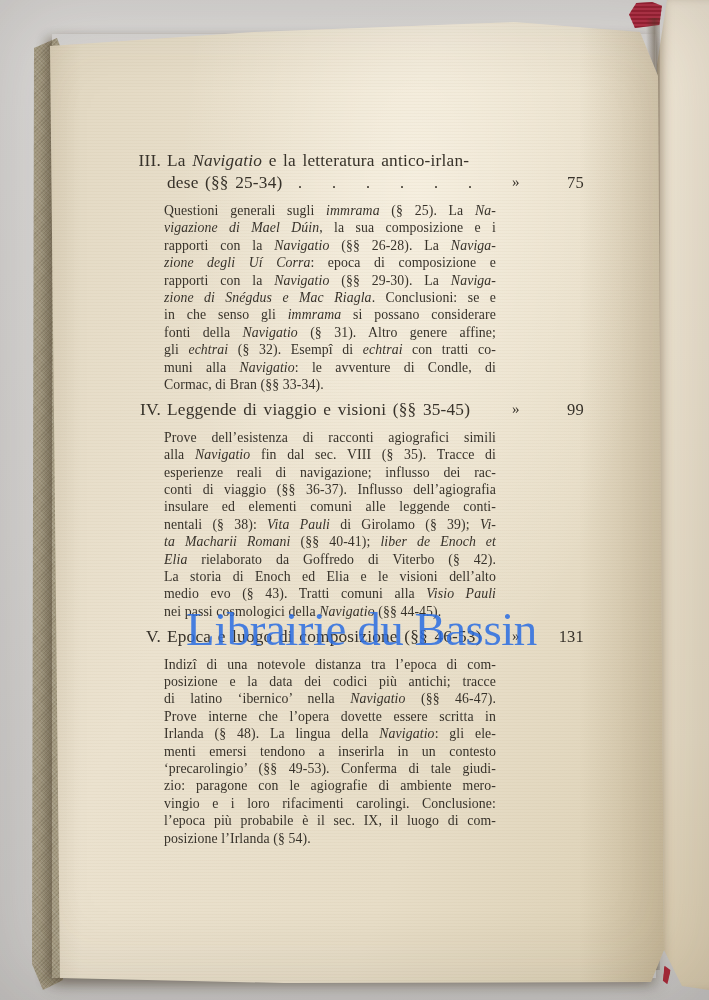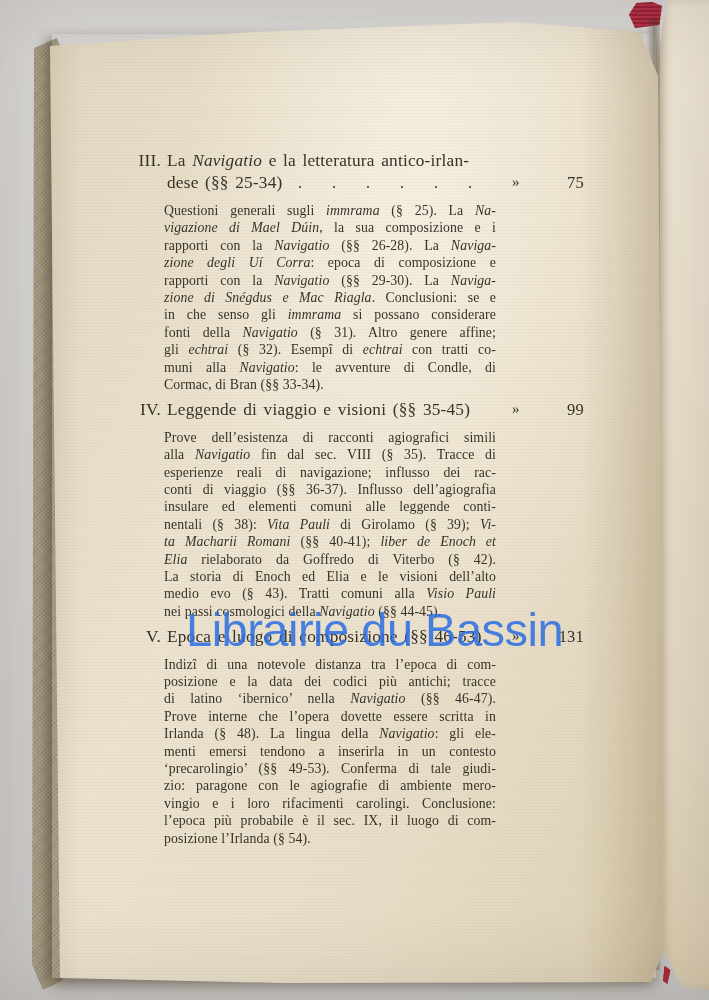--- a/index.html
+++ b/index.html
@@ -95,21 +95,21 @@
     font-size:13.8px;line-height:17.4px;height:17.4px;overflow:hidden;
     text-align:justify;text-align-last:justify;text-justify:inter-word;
     letter-spacing:.1px;
   }
   .body-line.last{text-align-last:left;}
   .body-line i, .title i{font-style:italic;}
 
   
   .watermark{
     position:absolute;left:186px;top:606px;z-index:12;
-    font-family:Liberation Sans, sans-serif;
+    font-family:Liberation Serif, serif;
     font-size:47px;line-height:1;letter-spacing:-.5px;white-space:nowrap;
     color:rgba(43,109,226,.86);
   }
 
   
   .vignette{position:absolute;inset:0;pointer-events:none;
     box-shadow:inset 0 0 90px rgba(60,55,50,.18);}
 </style>
 </head>
 <body>

